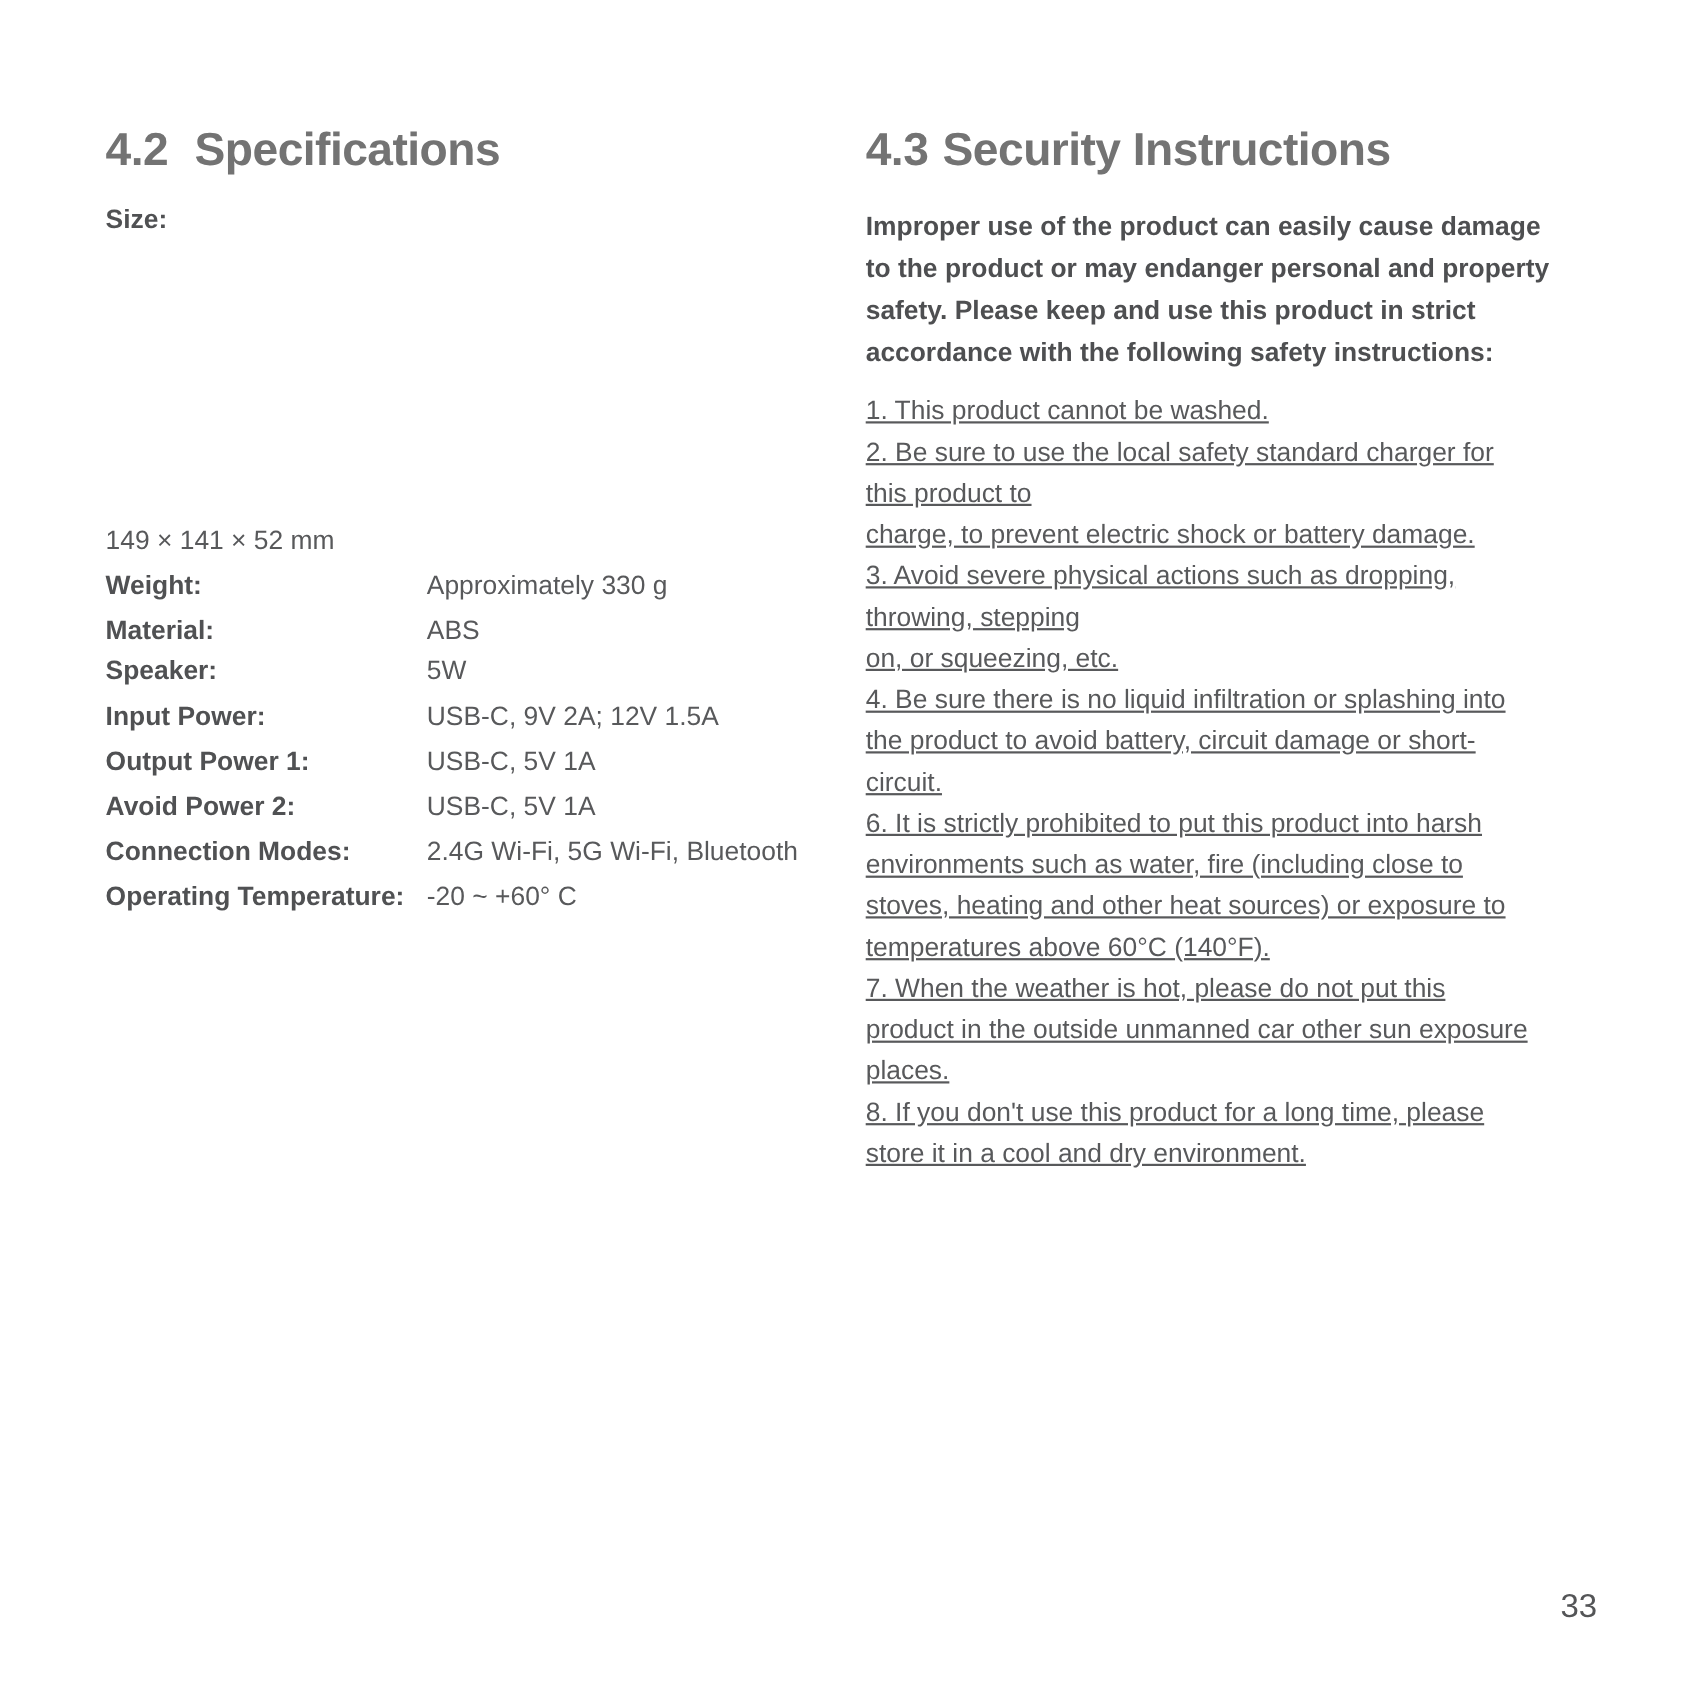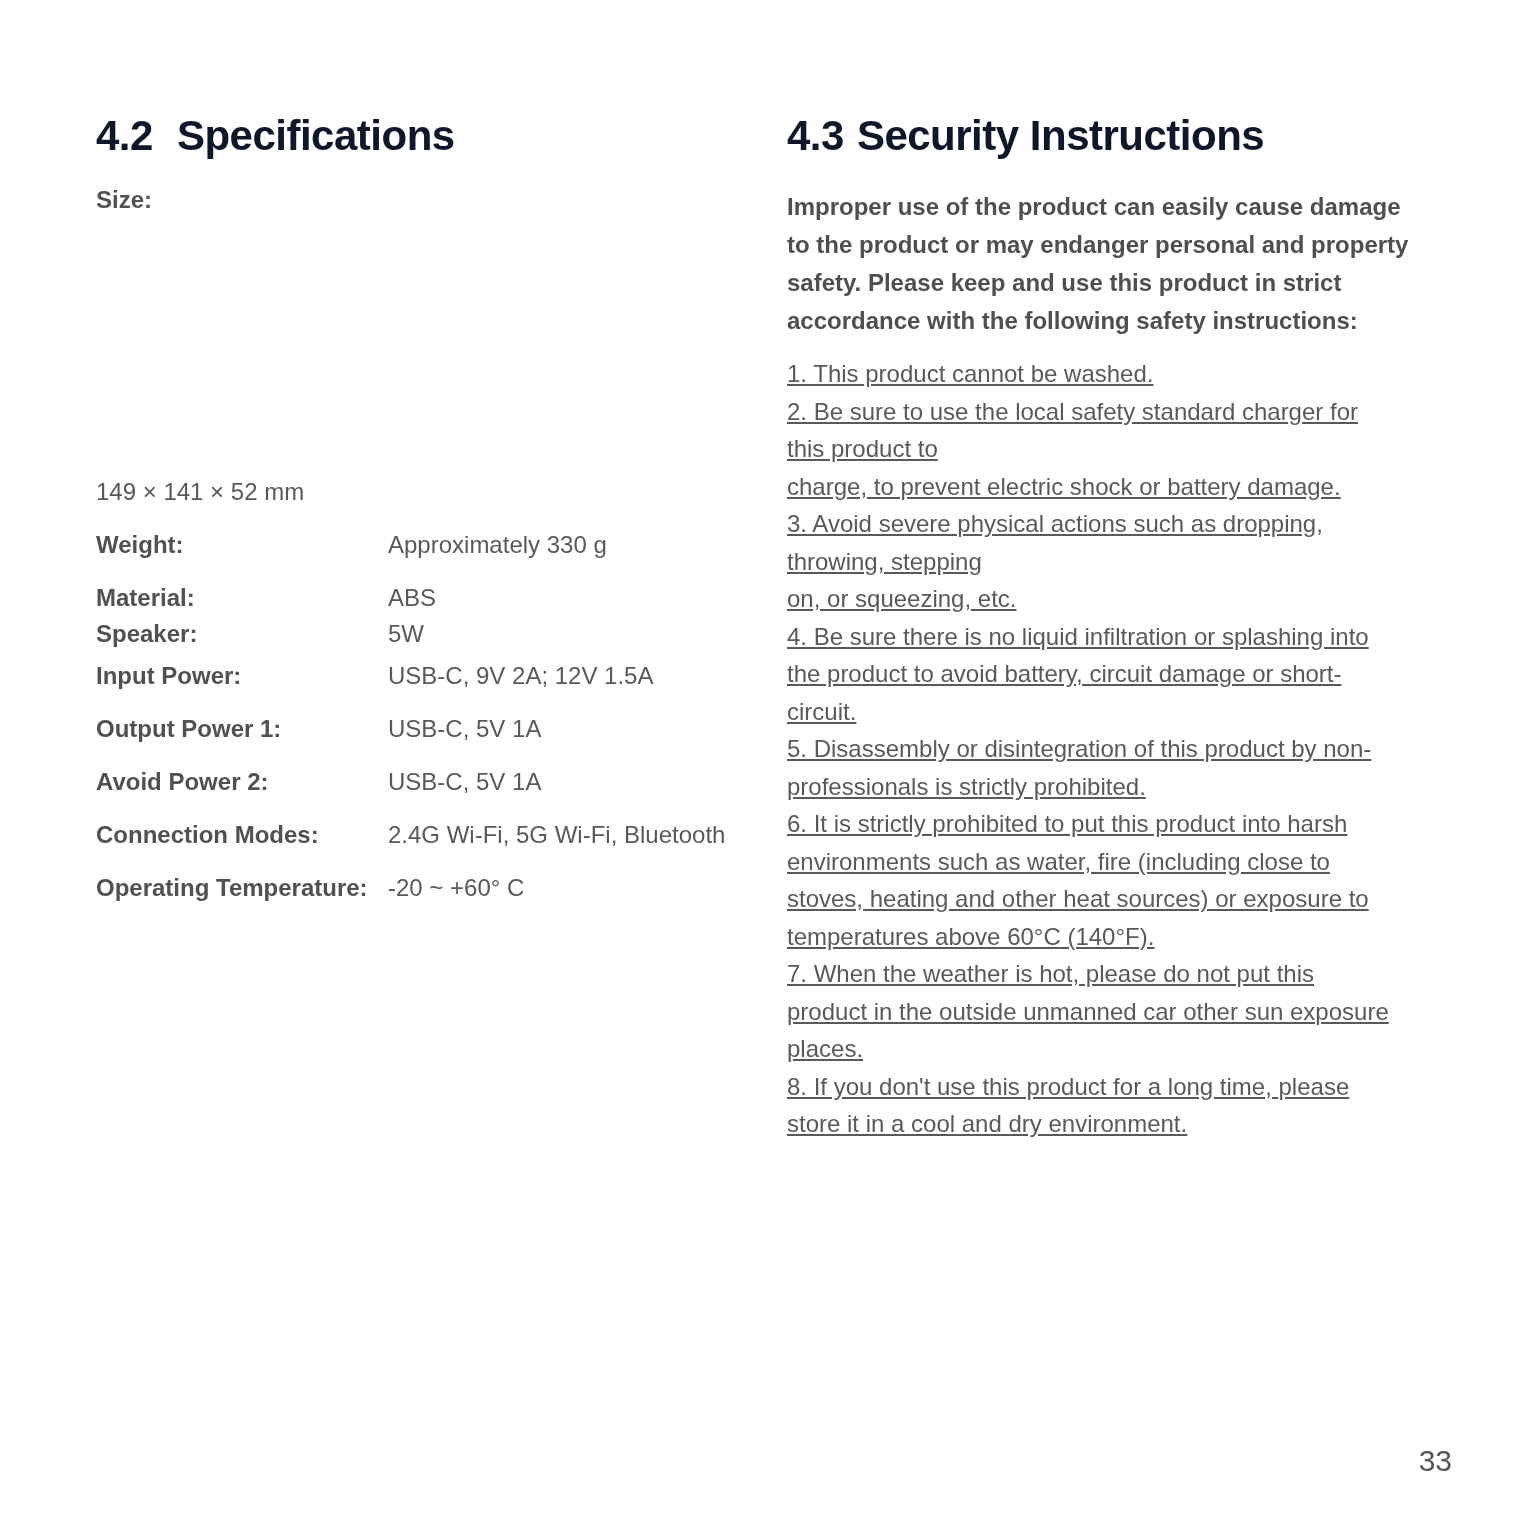--- a/index.html
+++ b/index.html
@@ -22,32 +22,32 @@
   .col-right {
     position: absolute;
     left: 787px;
     top: 112px;
     width: 700px;
   }
   h1.section-heading {
     font-size: 42px;
     line-height: 48px;
     font-weight: bold;
-    color: #0f172a;
+    color: #737373;
     letter-spacing: -0.5px;
     white-space: nowrap;
   }
   .heading-number { display: inline-block; }
   .col-left .heading-number { margin-right: 24px; }
   .col-right .heading-number { margin-right: 13px; }
   .spec-table { margin-top: 27px; }
   .spec-row {
     display: flex;
     align-items: baseline;
-    margin-top: 28px;
+    margin-top: 16px;
     font-size: 24px;
     line-height: 25px;
   }
   .spec-row:first-child { margin-top: 0; flex-direction: column; }
   .spec-row.tight-1 { margin-top: 11px; }
   .spec-row.tight-2 { margin-top: 17px; align-items: flex-end; }
   .spec-label {
     flex: 0 0 292px;
     font-weight: bold;
     color: #505153;
@@ -141,22 +141,20 @@
       <div class="instruction-item">1. This product cannot be washed.</div>
       <div class="instruction-item">2. Be sure to use the local safety standard charger for
 this product to
 charge, to prevent electric shock or battery damage.</div>
       <div class="instruction-item">3. Avoid severe physical actions such as dropping,
 throwing, stepping
 on, or squeezing, etc.</div>
       <div class="instruction-item">4. Be sure there is no liquid infiltration or splashing into
 the product to avoid battery, circuit damage or short-
 circuit.</div>
-      <div class="instruction-item">5. Disassembly or disintegration of this product by non-
-professionals is strictly prohibited.</div>
       <div class="instruction-item">6. It is strictly prohibited to put this product into harsh
 environments such as water, fire (including close to
 stoves, heating and other heat sources) or exposure to
 temperatures above 60°C (140°F).</div>
       <div class="instruction-item">7. When the weather is hot, please do not put this
 product in the outside unmanned car other sun exposure
 places.</div>
       <div class="instruction-item">8. If you don't use this product for a long time, please
 store it in a cool and dry environment.</div>
     </div>

